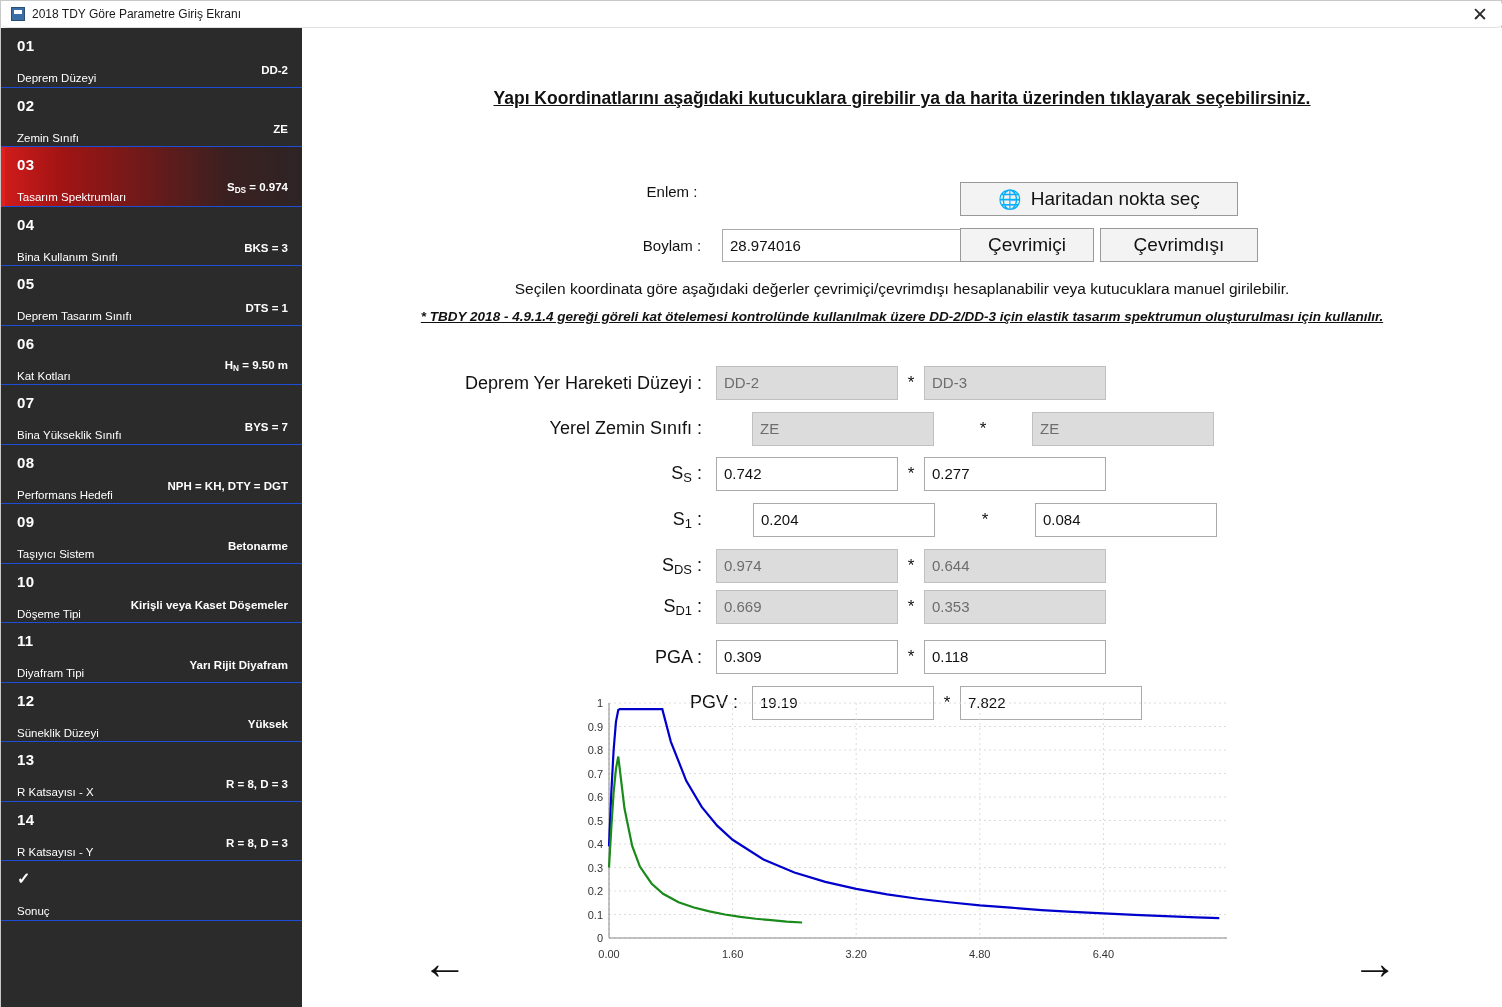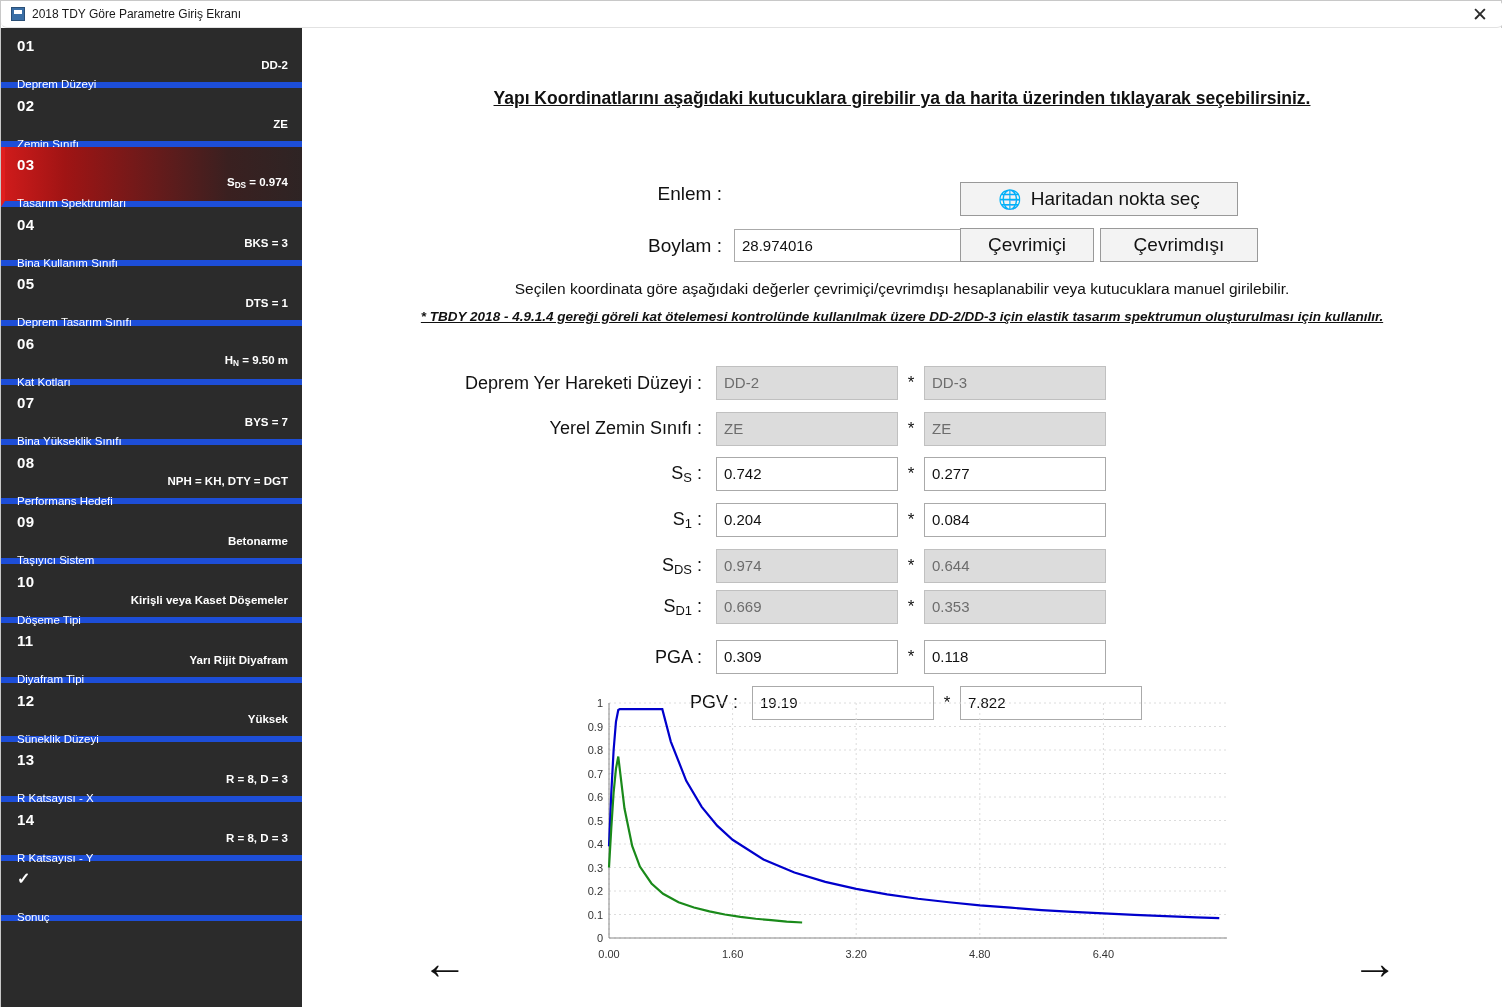--- a/index.html
+++ b/index.html
@@ -49,30 +49,30 @@
   
   .sidebar {
     position: absolute; top: 27px; left: 0;
     width: 301px; height: 980px;
     background: #2b2b2b;
     overflow: hidden;
   }
   .side-item {
     position: relative;
     height: 59.5px;
-    border-bottom: 6px solid #1d4ed8;
+    border-bottom: 1px solid #1d4ed8;
     padding: 9px 14px 17px 16px;
     color: #ffffff;
   }
   .side-item .num {
     font-size: 15px; font-weight: bold; line-height: 18px;
     letter-spacing: 0.3px;
   }
   .side-item .lbl {
-    font-size: 11.5px; line-height: 16px; margin-top: 21px;
+    font-size: 11.5px; line-height: 16px; margin-top: 15px;
   }
   .side-item .val {
     position: absolute; right: 14px; bottom: 11px;
     font-size: 11.5px; font-weight: bold; text-align: right;
     white-space: nowrap;
   }
   .side-item.active {
     background: linear-gradient(to right, #cf1b1b 0%, #a01414 20%, #3a2020 75%, #2e2424 100%);
     border-left: 4px solid #e01f1f;
     padding-left: 12px;
@@ -91,22 +91,22 @@
     position: absolute; top: 60px; left: 0; width: 1200px;
     text-align: center;
     font-size: 17.5px; font-weight: bold; color: #111111;
     text-decoration: underline;
   }
 
   .coordrow {
     position: absolute; display: flex; align-items: center;
   }
   .coordrow .clabel {
-    font-size: 19px; color: #111111; width: 100px;
-    text-align: right; margin-right: 12px;
+    font-size: 15px; color: #111111; width: 100px;
+    text-align: center; margin-right: 0;
   }
   .tinput {
     width: 240px; height: 33px;
     border: 1px solid #aaaaaa;
     background: #ffffff;
     font-size: 15px; color: #111111;
     padding: 0 7px; line-height: 31px;
   }
   .btn {
     height: 34px;
@@ -280,33 +280,33 @@
     <div class="note1">Seçilen koordinata göre aşağıdaki değerler çevrimiçi/çevrimdışı hesaplanabilir veya kutucuklara manuel girilebilir.</div>
     <div class="note2">* TBDY 2018 - 4.9.1.4 gereği göreli kat ötelemesi kontrolünde kullanılmak üzere DD-2/DD-3 için elastik tasarım spektrumun oluşturulması için kullanılır.</div>
 
     <div id="params">
         <div class="prow" style="top: 338px;">
           <div class="plabel">Deprem Yer Hareketi Düzeyi :</div>
           <div class="pfield ro">DD-2</div>
           <div class="star">*</div>
           <div class="pfield ro">DD-3</div>
         </div>
-        <div class="prow" style="top: 383.7px;">
+        <div class="prow" style="top: 383.7px; gap: 36px;">
           <div class="plabel">Yerel Zemin Sınıfı :</div>
           <div class="pfield ro">ZE</div>
           <div class="star">*</div>
           <div class="pfield ro">ZE</div>
         </div>
         <div class="prow" style="top: 429.4px;">
           <div class="plabel">S<sub>S</sub> :</div>
           <div class="pfield">0.742</div>
           <div class="star">*</div>
           <div class="pfield">0.277</div>
         </div>
-        <div class="prow" style="top: 475.1px;">
+        <div class="prow" style="top: 475.1px; gap: 37px;">
           <div class="plabel">S<sub>1</sub> :</div>
           <div class="pfield">0.204</div>
           <div class="star">*</div>
           <div class="pfield">0.084</div>
         </div>
         <div class="prow" style="top: 520.8px;">
           <div class="plabel">S<sub>DS</sub> :</div>
           <div class="pfield ro">0.974</div>
           <div class="star">*</div>
           <div class="pfield ro">0.644</div>

